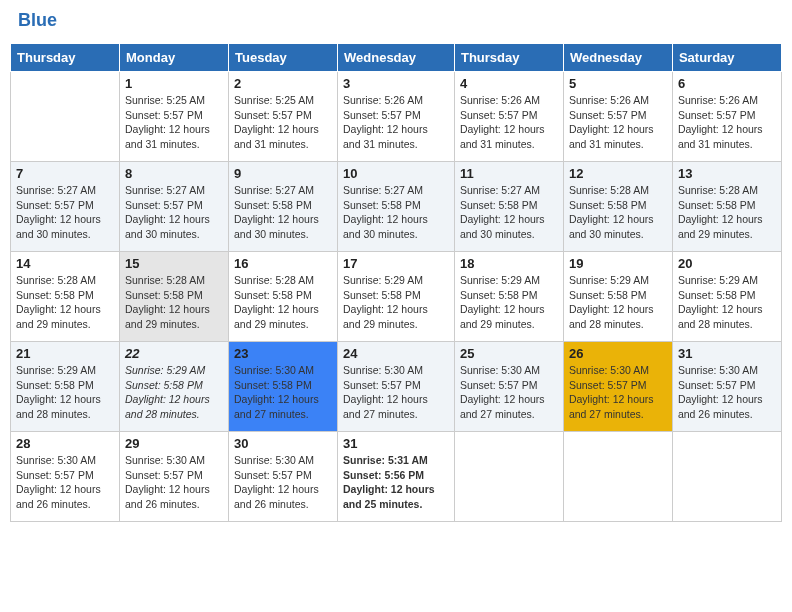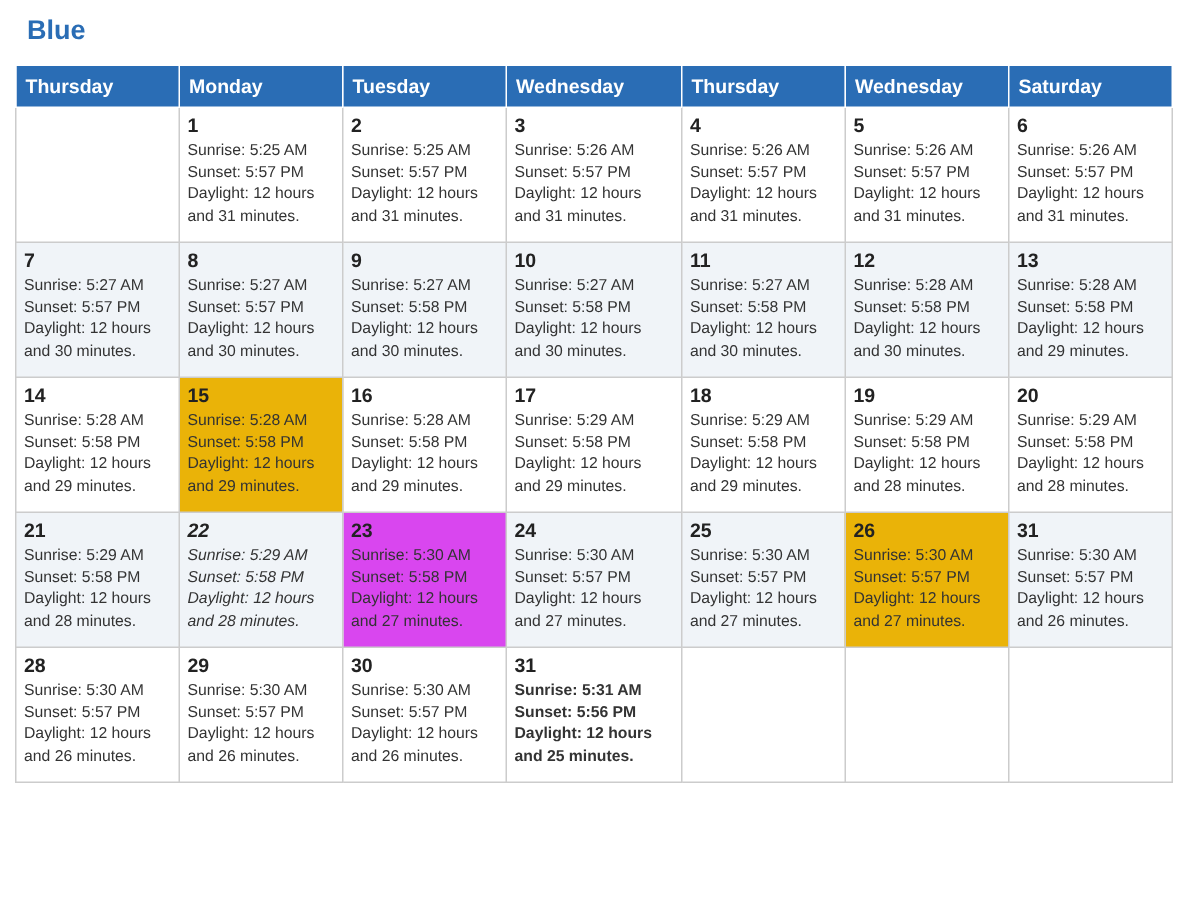--- a/index.html
+++ b/index.html
@@ -201,21 +201,21 @@
         </td>
       </tr>
       <tr>
         <td style="background: rgb(255, 255, 255);">
           <span class="day-number">14</span>
           <div class="day-info" style="white-space: pre-line;">Sunrise: 5:28 AM
 Sunset: 5:58 PM
 Daylight: 12 hours
 and 29 minutes.</div>
         </td>
-        <td style="background: #eab308;">
+        <td style="background: #e5e5e5;">
           <span class="day-number">15</span>
           <div class="day-info" style="white-space: pre-line;">Sunrise: 5:28 AM
 Sunset: 5:58 PM
 Daylight: 12 hours
 and 29 minutes.</div>
         </td>
         <td style="background: rgb(255, 255, 255);">
           <span class="day-number">16</span>
           <div class="day-info" style="white-space: pre-line;">Sunrise: 5:28 AM
 Sunset: 5:58 PM
@@ -259,21 +259,21 @@
 Daylight: 12 hours
 and 28 minutes.</div>
         </td>
         <td style="background: rgb(240, 244, 248); font-style: italic;">
           <span class="day-number">22</span>
           <div class="day-info" style="white-space: pre-line;">Sunrise: 5:29 AM
 Sunset: 5:58 PM
 Daylight: 12 hours
 and 28 minutes.</div>
         </td>
-        <td style="background: #d946ef;">
+        <td style="background: #3b82f6;">
           <span class="day-number">23</span>
           <div class="day-info" style="white-space: pre-line;">Sunrise: 5:30 AM
 Sunset: 5:58 PM
 Daylight: 12 hours
 and 27 minutes.</div>
         </td>
         <td style="background: rgb(240, 244, 248);">
           <span class="day-number">24</span>
           <div class="day-info" style="white-space: pre-line;">Sunrise: 5:30 AM
 Sunset: 5:57 PM

